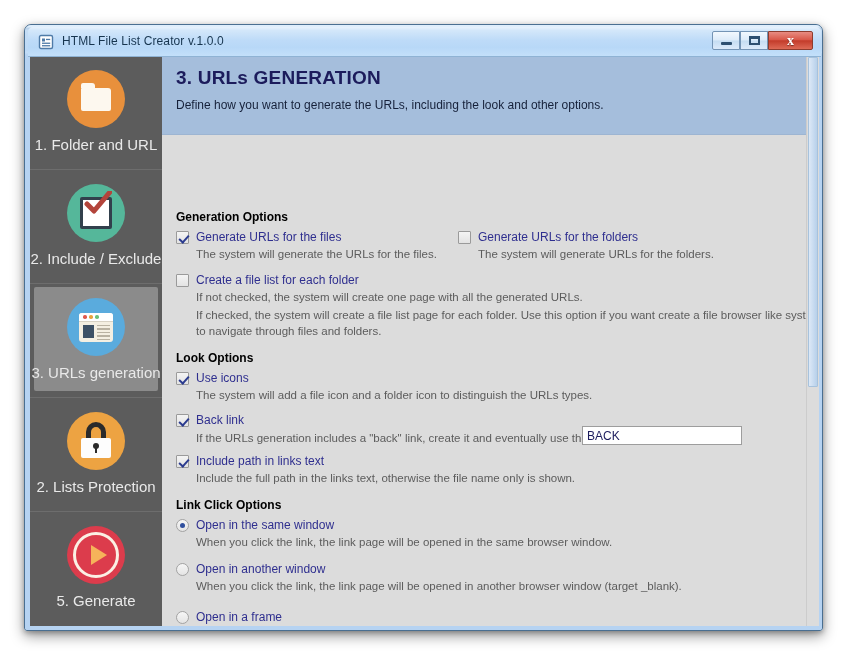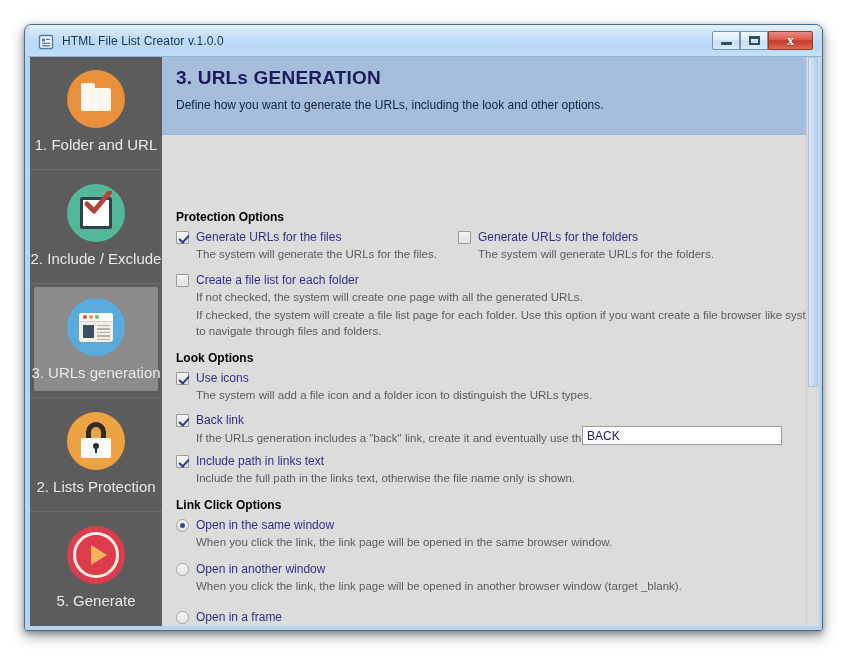--- a/index.html
+++ b/index.html
@@ -447,21 +447,21 @@
 
     <div id="content">
 
       <div id="header">
         <div id="header-title">3. URLs GENERATION</div>
         <div id="header-sub">Define how you want to generate the URLs, including the look and other options.</div>
       </div>
 
       <div id="body">
 
-        <div class="group-title" style="left:14px; top:75px;">Protection Options</div>
+        <div class="group-title" style="left:14px; top:75px;">Generation Options</div>
 
         <div class="opt-row" style="left:14px; top:95px;">
           <span class="cb checked"></span>
           <span class="opt-label">Generate URLs for the files</span>
         </div>
         <div class="opt-desc" style="left:34px; top:113px;">The system will generate the URLs for the files.</div>
 
         <div class="opt-row" style="left:296px; top:95px;">
           <span class="cb"></span>
           <span class="opt-label">Generate URLs for the folders</span>
@@ -482,21 +482,21 @@
           <span class="cb checked"></span>
           <span class="opt-label">Use icons</span>
         </div>
         <div class="opt-desc" style="left:34px; top:254px;">The system will add a file icon and a folder icon to distinguish the URLs types.</div>
 
         <div class="opt-row" style="left:14px; top:278px;">
           <span class="cb checked"></span>
           <span class="opt-label">Back link</span>
         </div>
         <div class="opt-desc" style="left:34px; top:297px;">If the URLs generation includes a "back" link, create it and eventually use this text:</div>
-        <input class="txtinput" style="left: 420px; top: 291px; width: 200px; height: 19px;" value="BACK">
+        <input class="txtinput" style="left: 420px; top: 291px; width: 160px; height: 19px;" value="BACK">
 
         <div class="opt-row" style="left:14px; top:319px;">
           <span class="cb checked"></span>
           <span class="opt-label">Include path in links text</span>
         </div>
         <div class="opt-desc" style="left:34px; top:337px;">Include the full path in the links text, otherwise the file name only is shown.</div>
 
         <div class="group-title" style="left:14px; top:363px;">Link Click Options</div>
 
         <div class="opt-row" style="left:14px; top:383px;">

